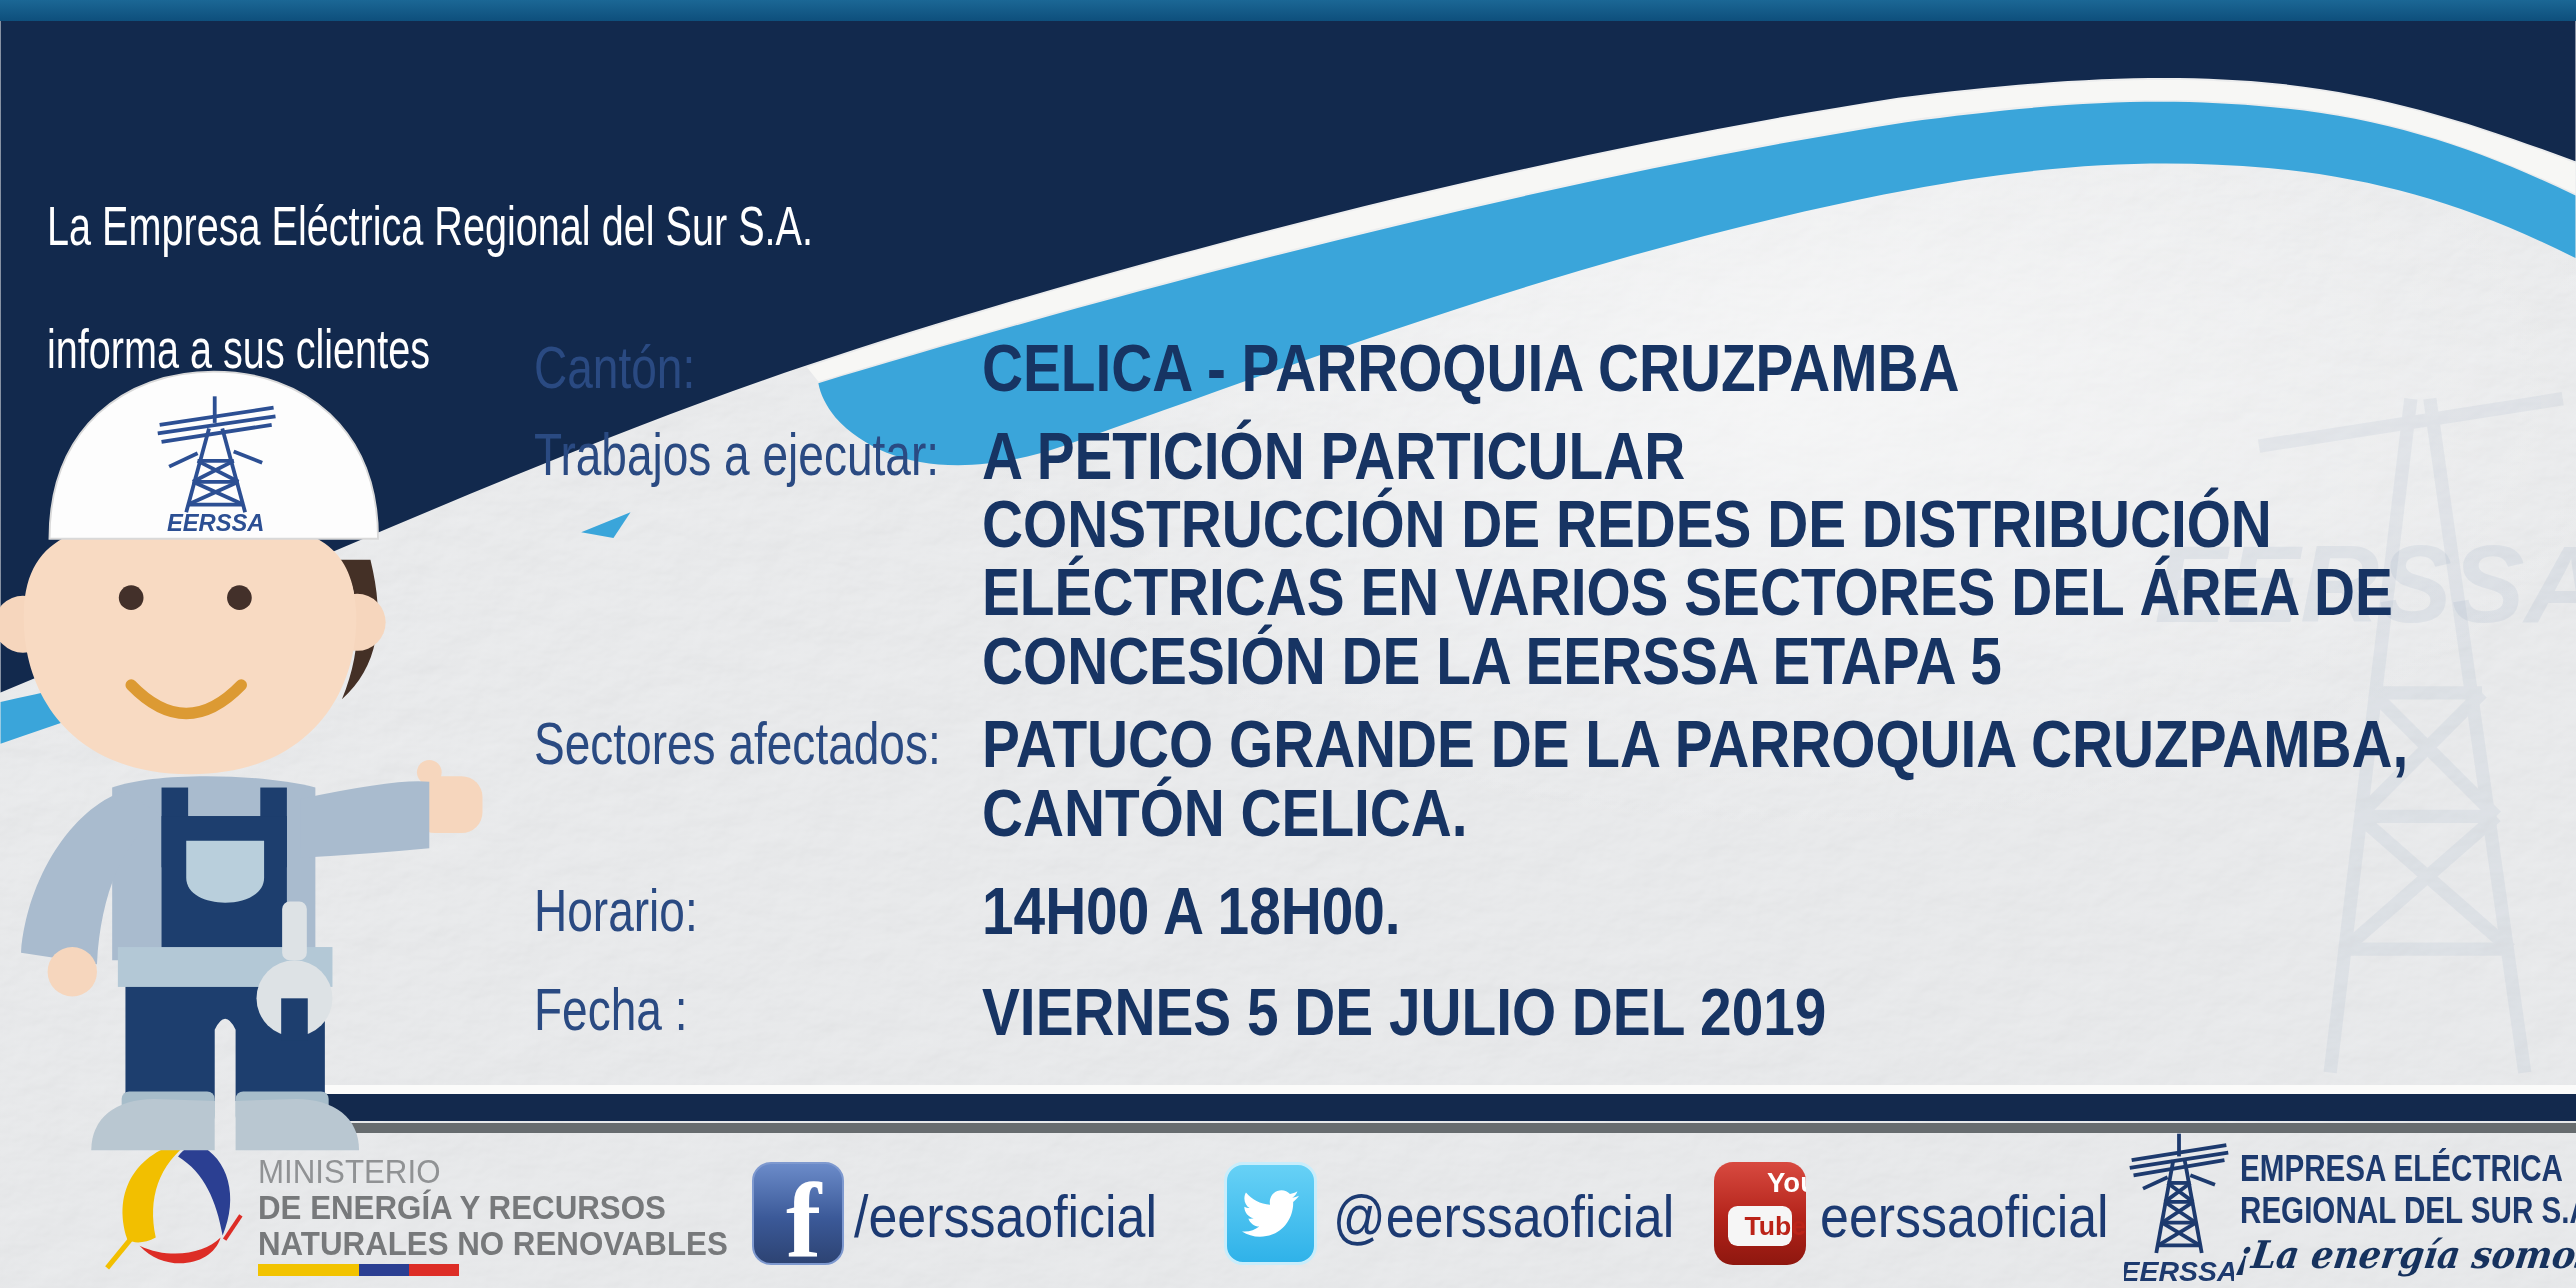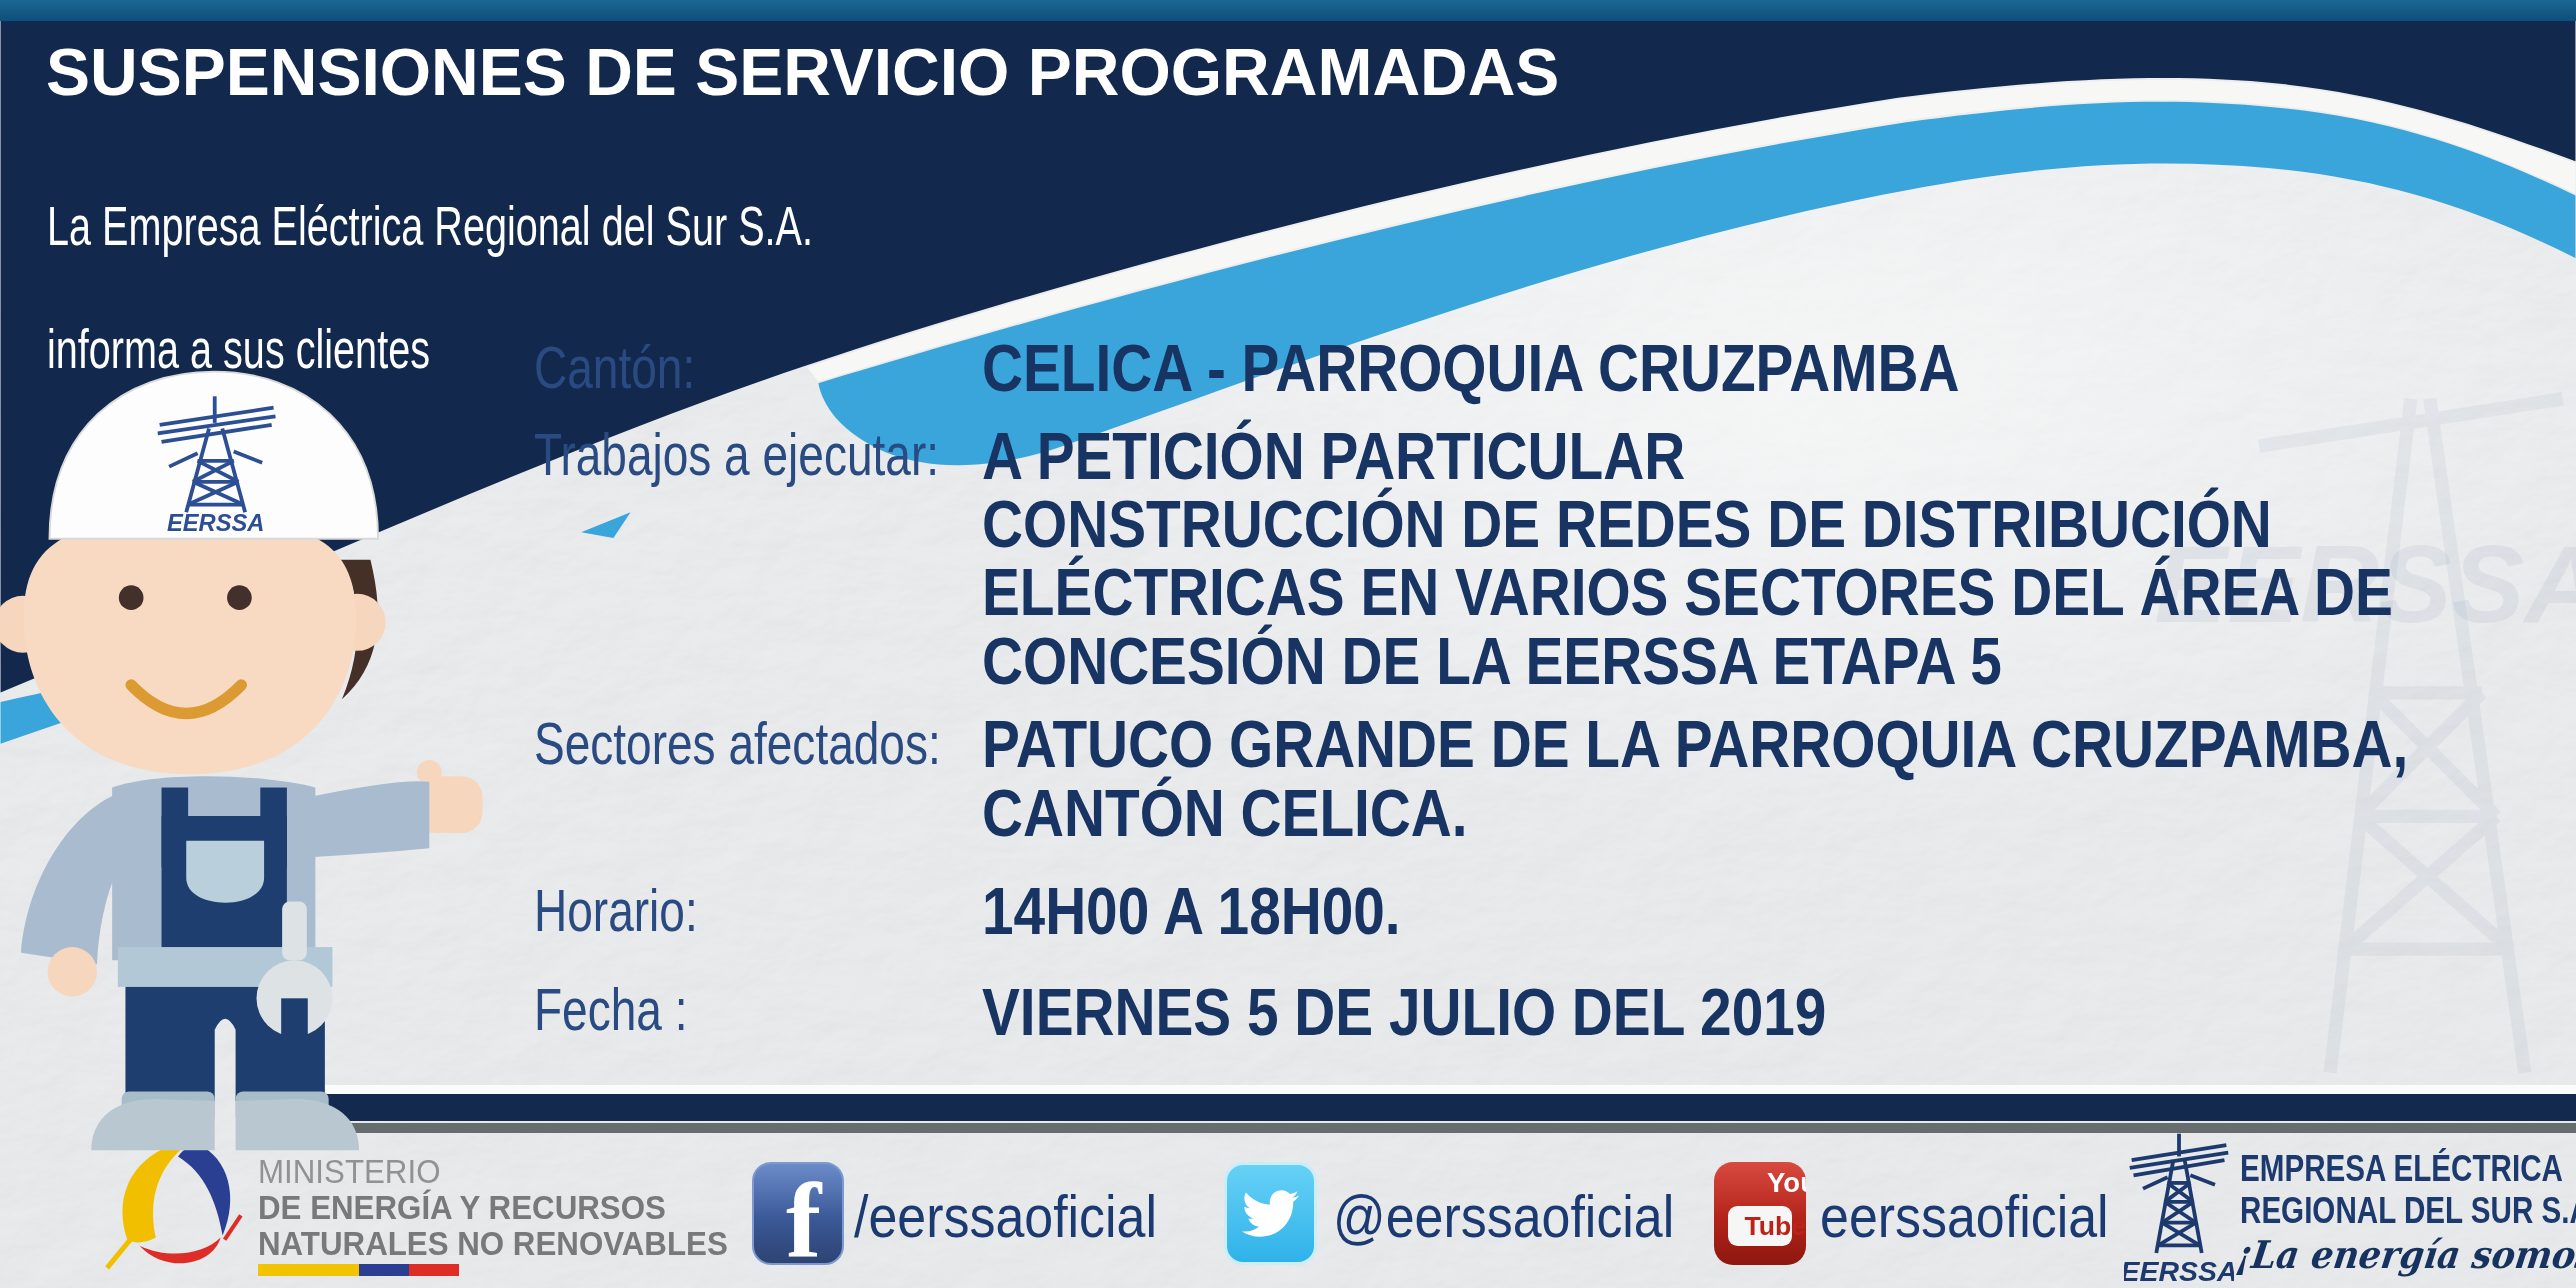--- a/index.html
+++ b/index.html
@@ -106,21 +106,20 @@
     <path fill="#3aa5da" d="M862,404 C1175,309 1615,191 2007,129 C2182,105 2288,103 2395,113 C2516,124 2612,157 2714,206 L2714,272 C2600,215 2505,188 2390,177 C2270,167 2150,172 1985,205 C1650,272 1350,390 1120,470 C1010,508 925,490 880,440 C870,428 864,415 862,404 Z"></path>
 
     <path fill="#12294d" d="M0,22 L2714,22 L2714,170 C2620,135 2520,100 2400,88 C2300,78 2180,80 2000,103 C1600,165 1150,285 850,385 C590,472 295,608 0,730 Z"></path>
 
     <path fill="#3aa5da" d="M0,740 C140,708 270,682 350,668 C270,696 130,738 0,784 Z"></path>
 
     <path fill="#3aa5da" d="M612,561 L664,540 L646,567 Z"></path>
   </svg>
 
   <div class="top-strip"></div>
-  <div class="title">SUSPENSIONES DE SERVICIO PROGRAMADAS</div>
   <div class="subtitle sub1">La Empresa Eléctrica Regional del Sur S.A.</div>
   <div class="subtitle sub2">informa a sus clientes</div>
 
   <div class="lbl" style="top:334px">Cantón:</div>
   <div class="val" style="top:330px">CELICA - PARROQUIA CRUZPAMBA</div>
 
   <div class="lbl" style="top:421px">Trabajos a ejecutar:</div>
   <div class="val" style="top:418px">A PETICIÓN PARTICULAR</div>
   <div class="val" style="top:486px">CONSTRUCCIÓN DE REDES DE DISTRIBUCIÓN</div>
   <div class="val" style="top:554px">ELÉCTRICAS EN VARIOS SECTORES DEL ÁREA DE</div>

